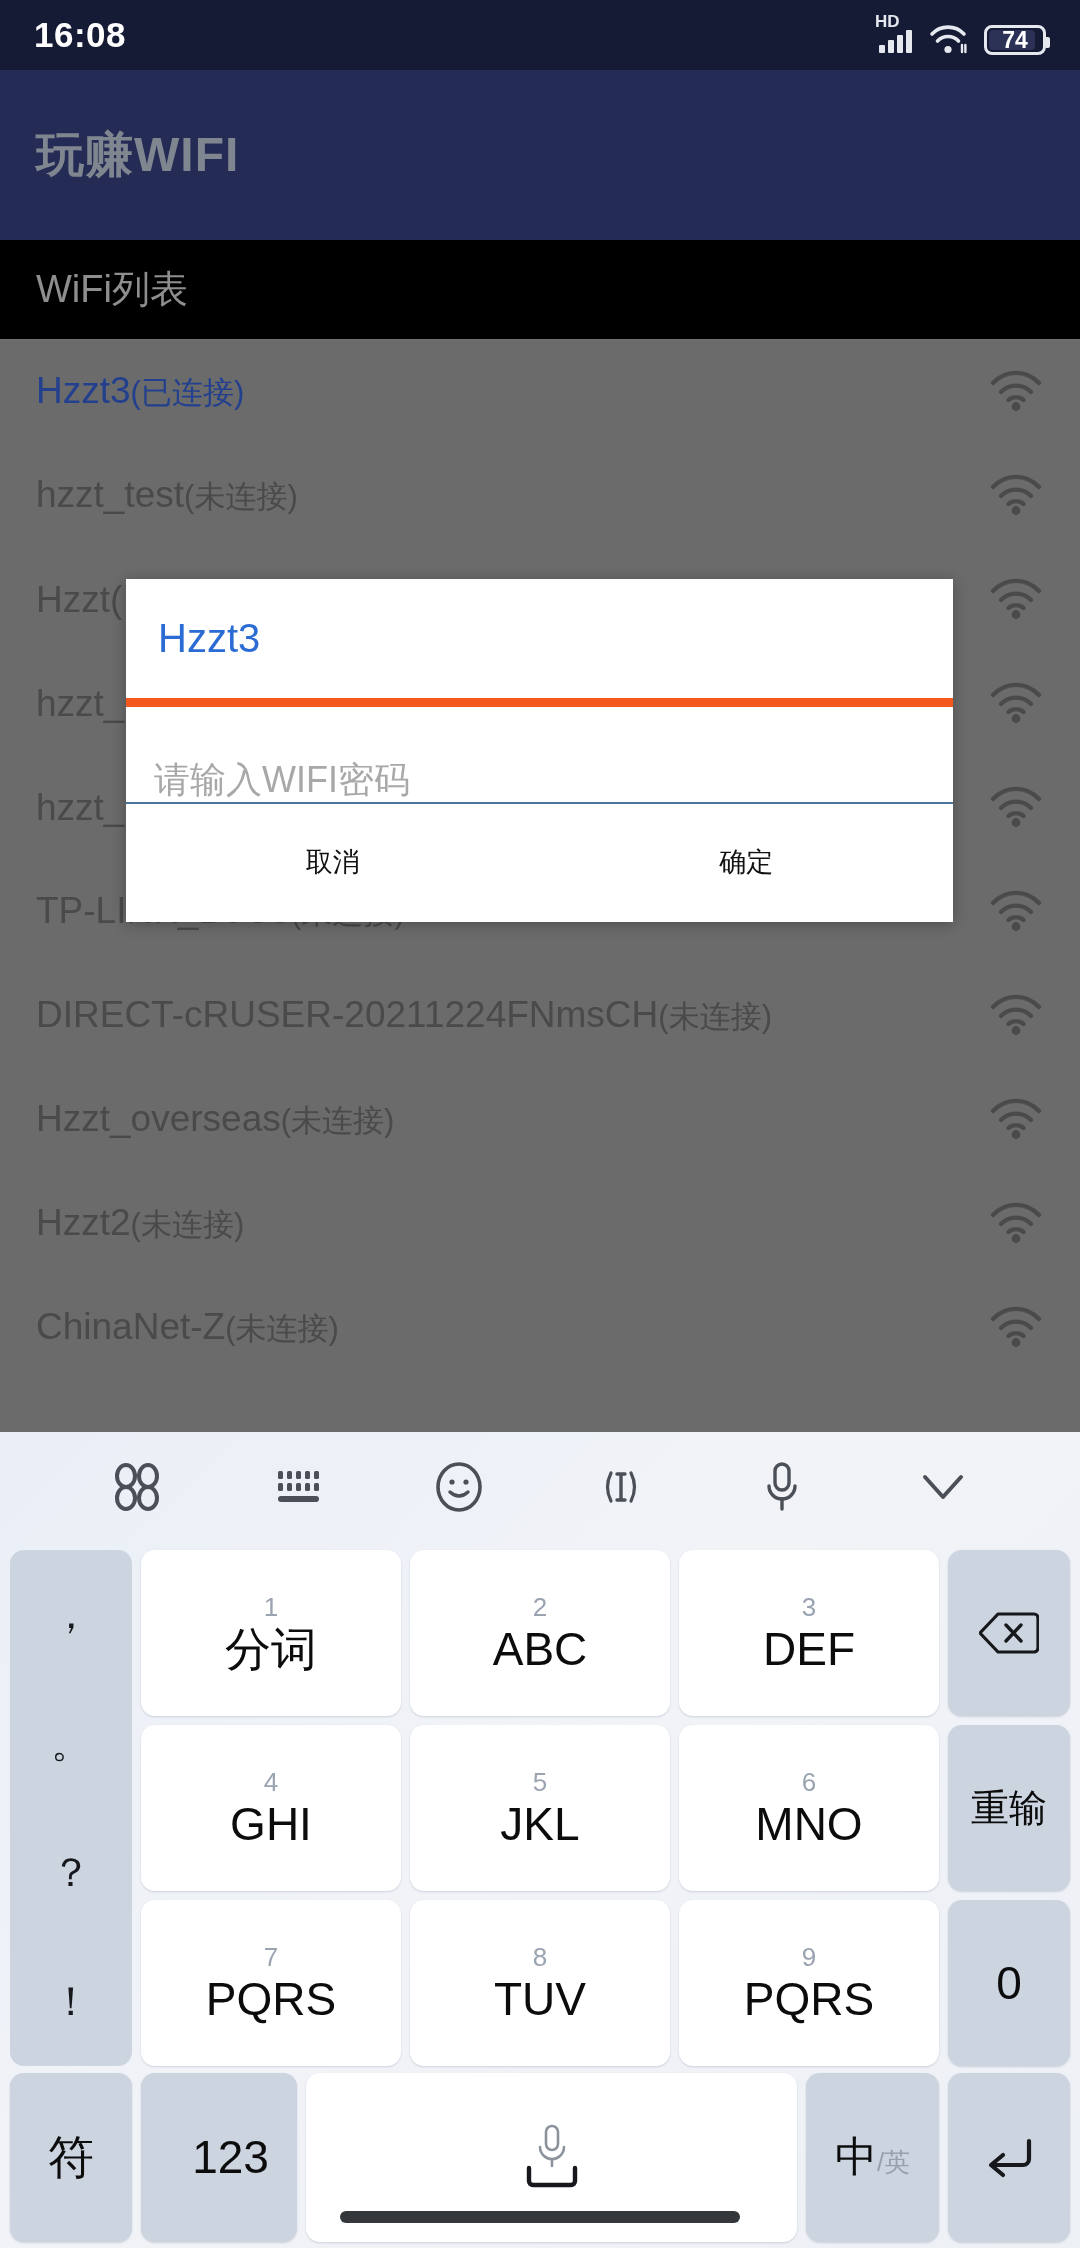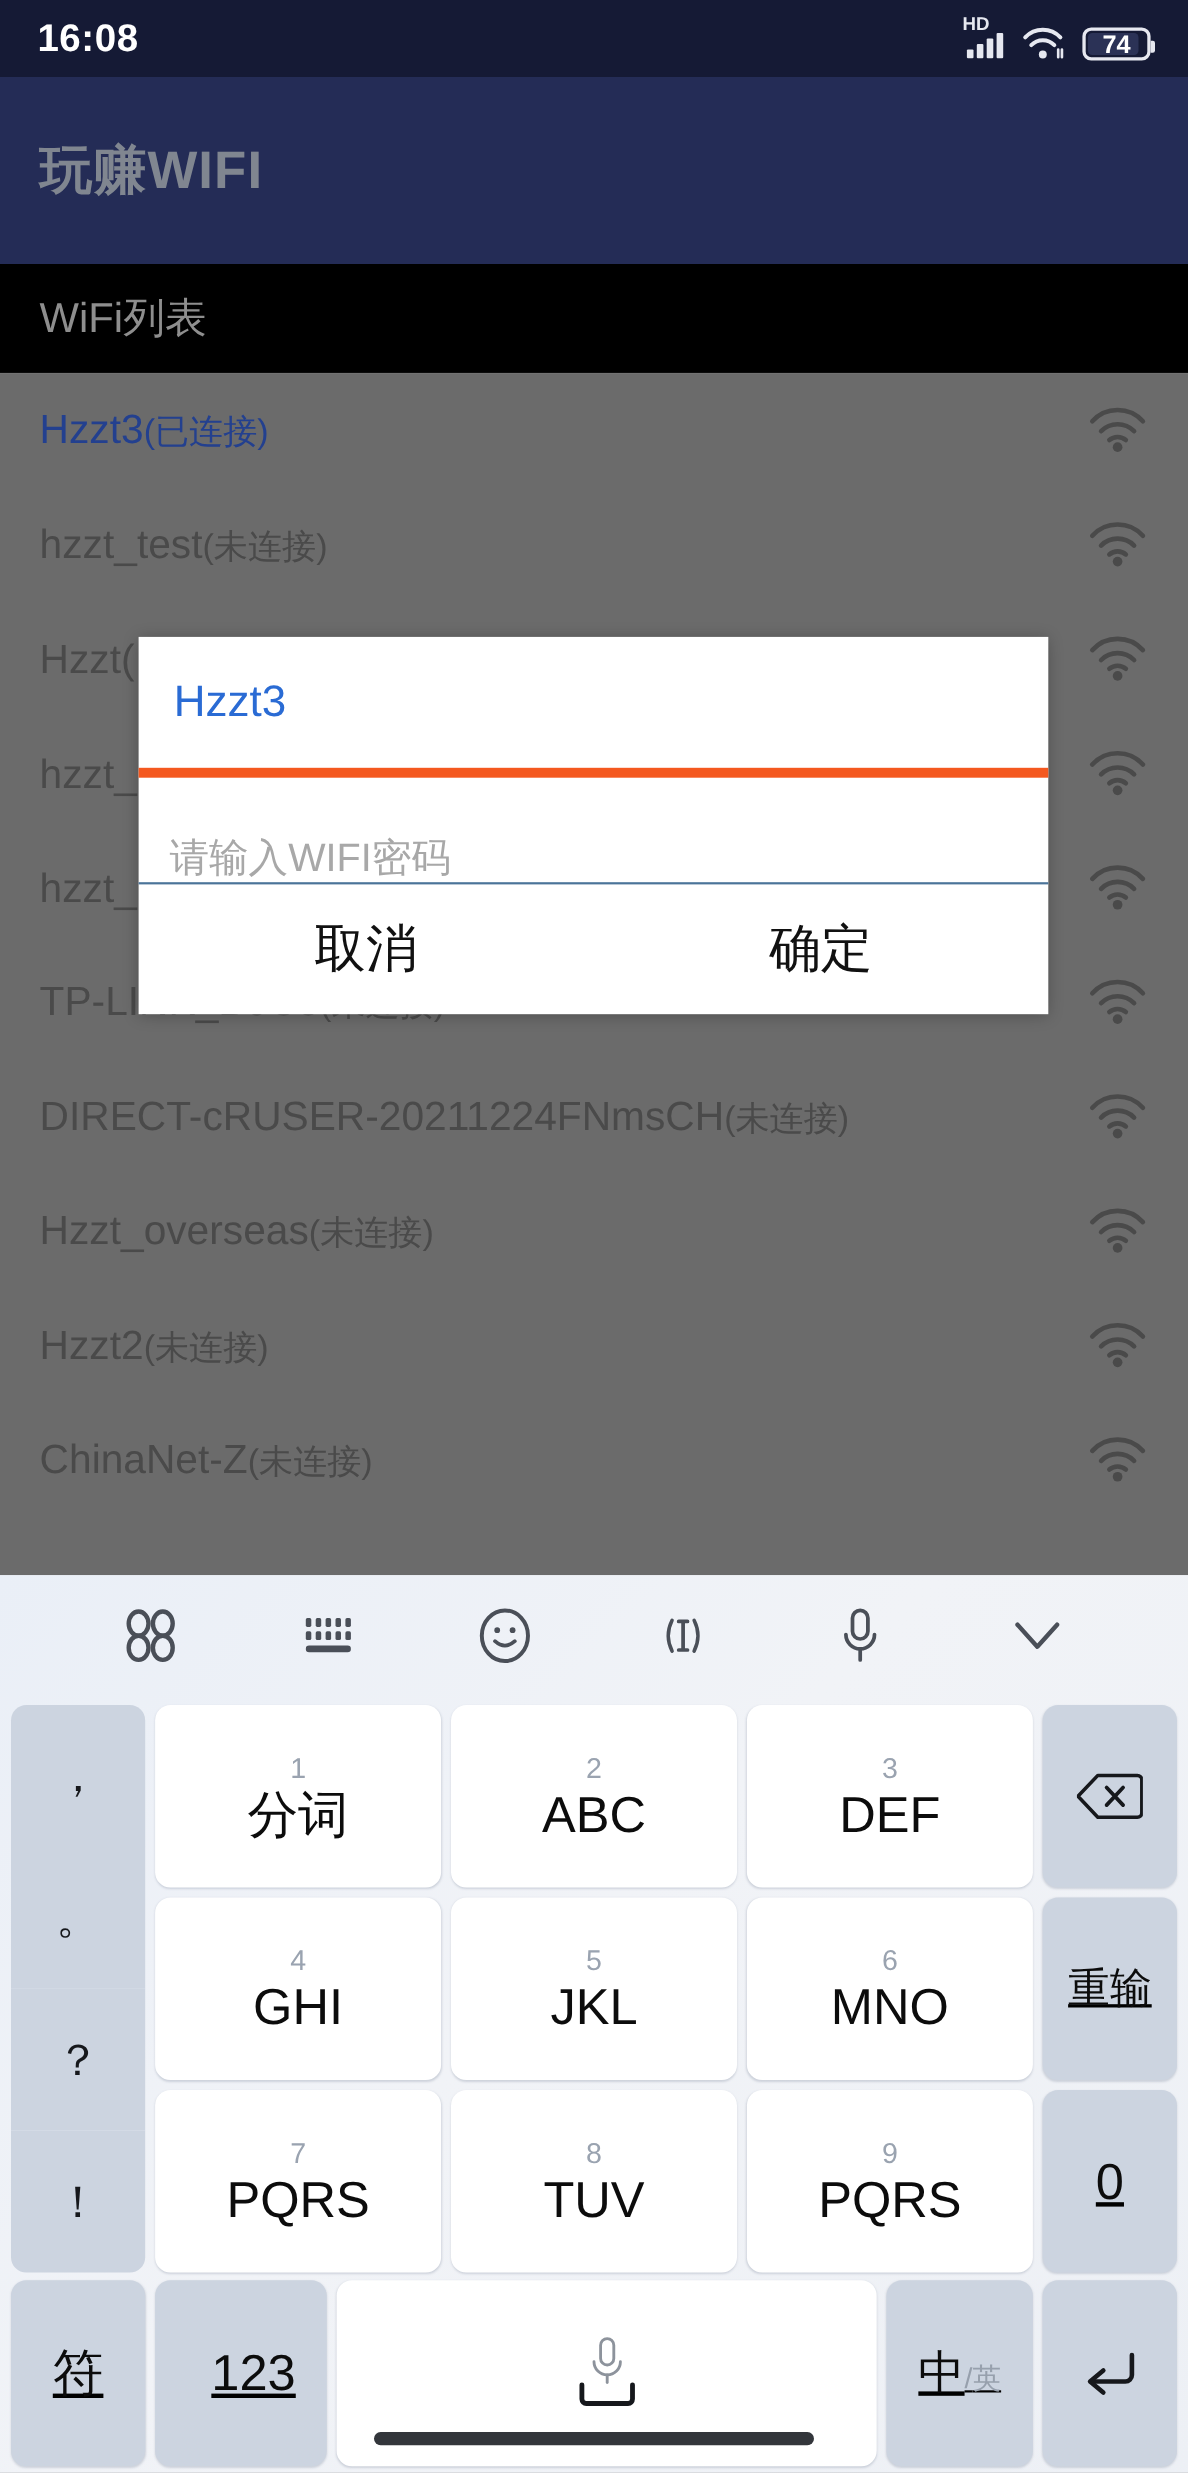--- a/index.html
+++ b/index.html
@@ -86,21 +86,21 @@
   }
   #pwd-input{
     border:0;outline:0;background:transparent;width:100%;
     font-family:"Liberation Sans","DejaVu Sans",sans-serif;
     font-size:36px;color:#222;
   }
   #pwd-input::placeholder{color:#a8a8a8;}
   #dialog-actions{height:116px;display:flex;}
   .dlg-btn{
     flex:1;display:flex;align-items:center;justify-content:center;
-    font-size:47px;color:#111;cursor:pointer;
+    font-size:27px;color:#111;cursor:pointer;
   }
 
   
   #keyboard{
     position:absolute;left:0;top:1432px;width:1080px;height:816px;
     background:#eef1f6;
     background-image:linear-gradient(135deg,#eaeff7 0%,#f1f3f7 45%,#edf0f5 100%);
     display:flex;flex-direction:column;
   }
   #kb-toolbar{
@@ -113,21 +113,21 @@
     padding:8px 10px 6px 10px;box-sizing:border-box;gap:7px;
   }
   .kb-row{display:flex;gap:9px;flex:1;}
   .kb-key{
     border-radius:14px;display:flex;flex-direction:column;
     align-items:center;justify-content:center;cursor:pointer;
     box-shadow:0 1px 2px rgba(80,95,125,.22);
     user-select:none;
   }
   .k-white{background:#ffffff;}
-  .k-gray{background:#ccd4e0;text-decoration:underline;}
+  .k-gray{background:#ccd4e0;}
   .k-num{font-size:26px;color:#9aa3b0;line-height:1;margin-bottom:6px;}
   .k-main{font-size:46px;color:#0c0c0c;line-height:1;}
   .k-main.small{font-size:38px;}
   #side-col{width:122px;display:flex;flex-direction:column;gap:0;}
   .side-key{
     flex:1;background:#ccd4e0;display:flex;align-items:center;justify-content:center;
     cursor:pointer;font-size:40px;color:#16181c;
   }
   #side-col .side-key:first-child{border-radius:14px 14px 0 0;}
   #side-col .side-key:last-child{border-radius:0 0 14px 14px;}

